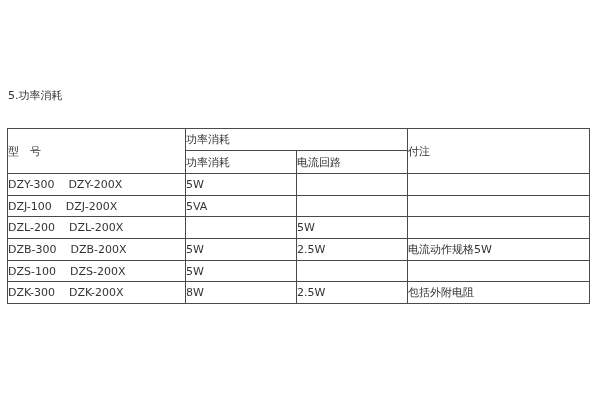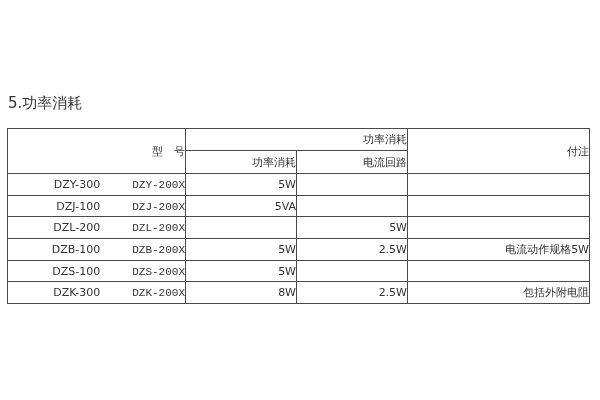--- a/index.html
+++ b/index.html
@@ -11,54 +11,54 @@
     position: relative;
     width: 600px;
     height: 400px;
     font-family: "DejaVu Sans", "Liberation Sans", sans-serif;
     color: #333333;
     overflow: hidden;
   }
   .heading {
     position: absolute;
     left: 8px;
-    top: 96px;
-    font-size: 15px;
+    top: 88px;
+    font-size: 11px;
     line-height: 15px;
     color: #333333;
   }
   table.spec {
     position: absolute;
     left: 7px;
     top: 128px;
     width: 582px;
     border-collapse: collapse;
     table-layout: fixed;
   }
   table.spec th,
   table.spec td {
     border: 1px solid #4a4a4a;
     font-size: 11px;
     font-weight: normal;
-    text-align: right;
+    text-align: left;
     vertical-align: middle;
     padding: 0;
     background: #ffffff;
     color: #333333;
     overflow: hidden;
     white-space: nowrap;
   }
   col.c-model  { width: 178px; }
   col.c-volt   { width: 111px; }
   col.c-curr   { width: 111px; }
   col.c-notes  { width: 182px; }
   tr.hdr-top    { height: 22px; }
   tr.hdr-sub    { height: 23px; }
   tr.data-row   { height: 21.7px; }
-  td.model-cell span + span { margin-left: 32px; font-family: Liberation Mono, monospace; }
+  td.model-cell span + span { margin-left: 14px; }
 </style>
 </head>
 <body>
 
 <div class="heading">5.功率消耗</div>
 
 <table class="spec">
   <colgroup>
     <col class="c-model">
     <col class="c-volt">
@@ -98,21 +98,21 @@
       <td class="model-cell">
         <span>DZL-200</span><span>DZL-200X</span>
       </td>
       <td></td>
       <td>5W</td>
       <td></td>
     </tr>
 
     <tr class="data-row">
       <td class="model-cell">
-        <span>DZB-100</span><span>DZB-200X</span>
+        <span>DZB-300</span><span>DZB-200X</span>
       </td>
       <td>5W</td>
       <td>2.5W</td>
       <td>电流动作规格5W</td>
     </tr>
 
     <tr class="data-row">
       <td class="model-cell">
         <span>DZS-100</span><span>DZS-200X</span>
       </td>

